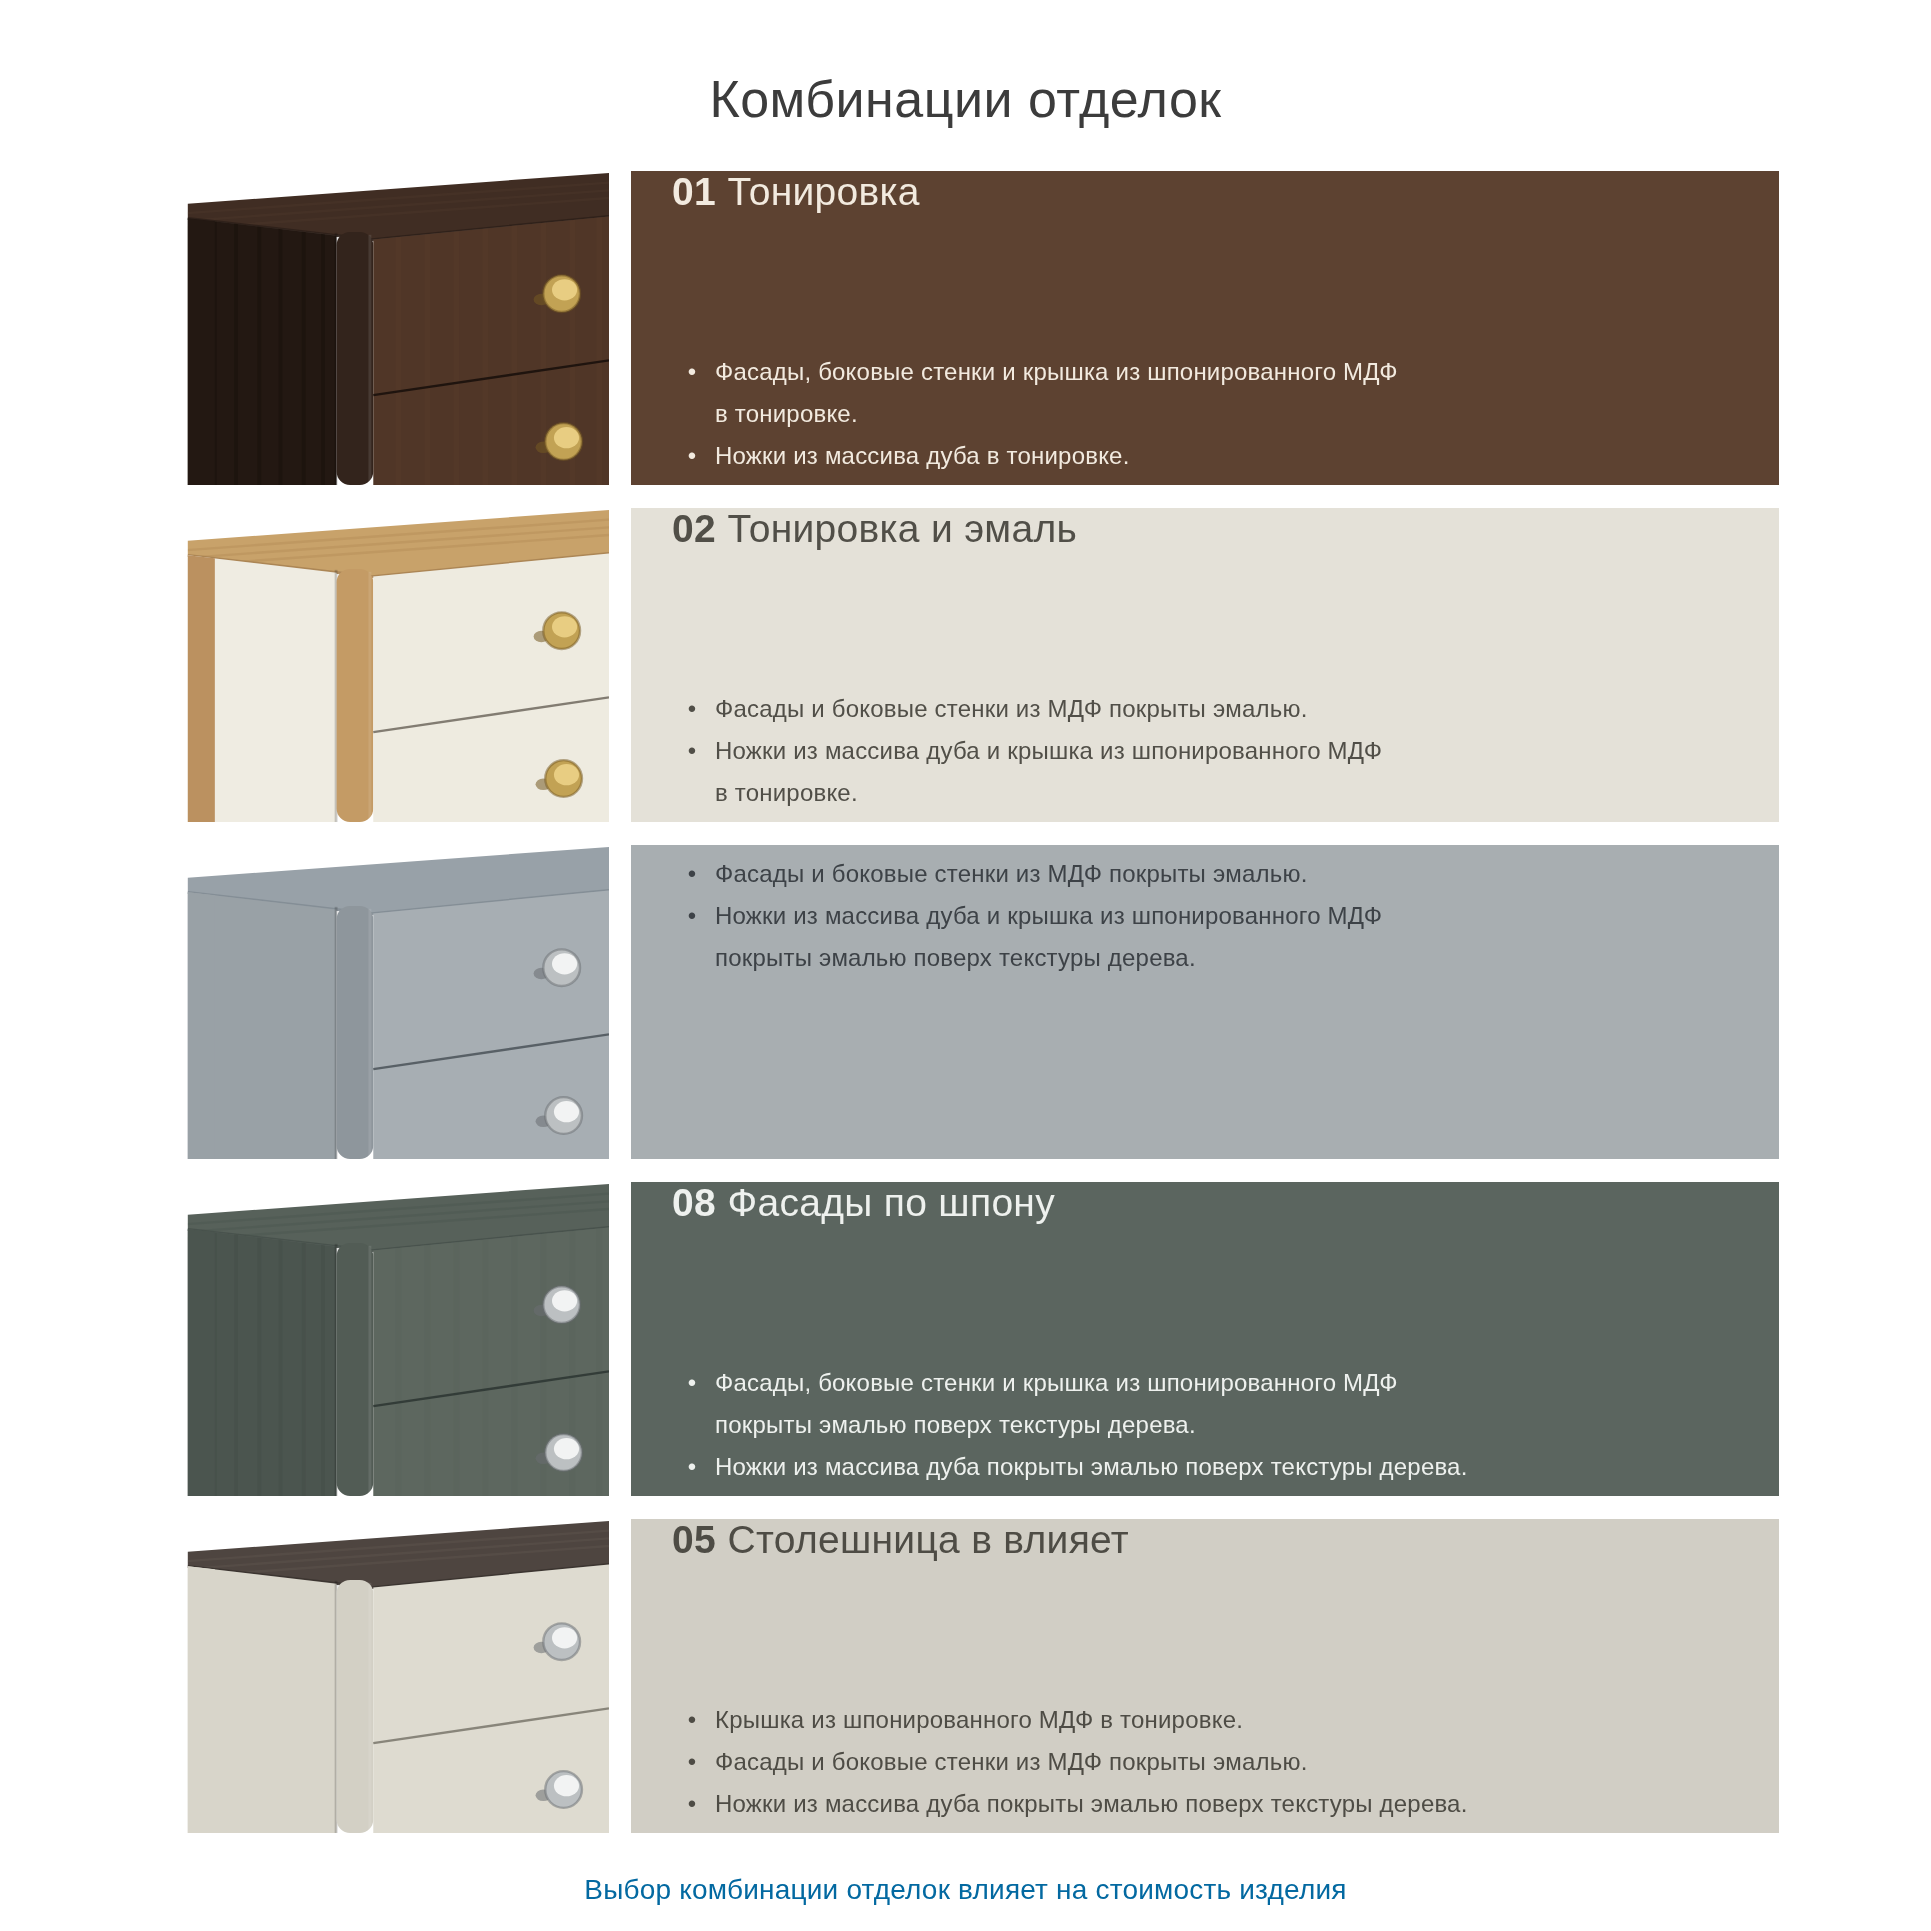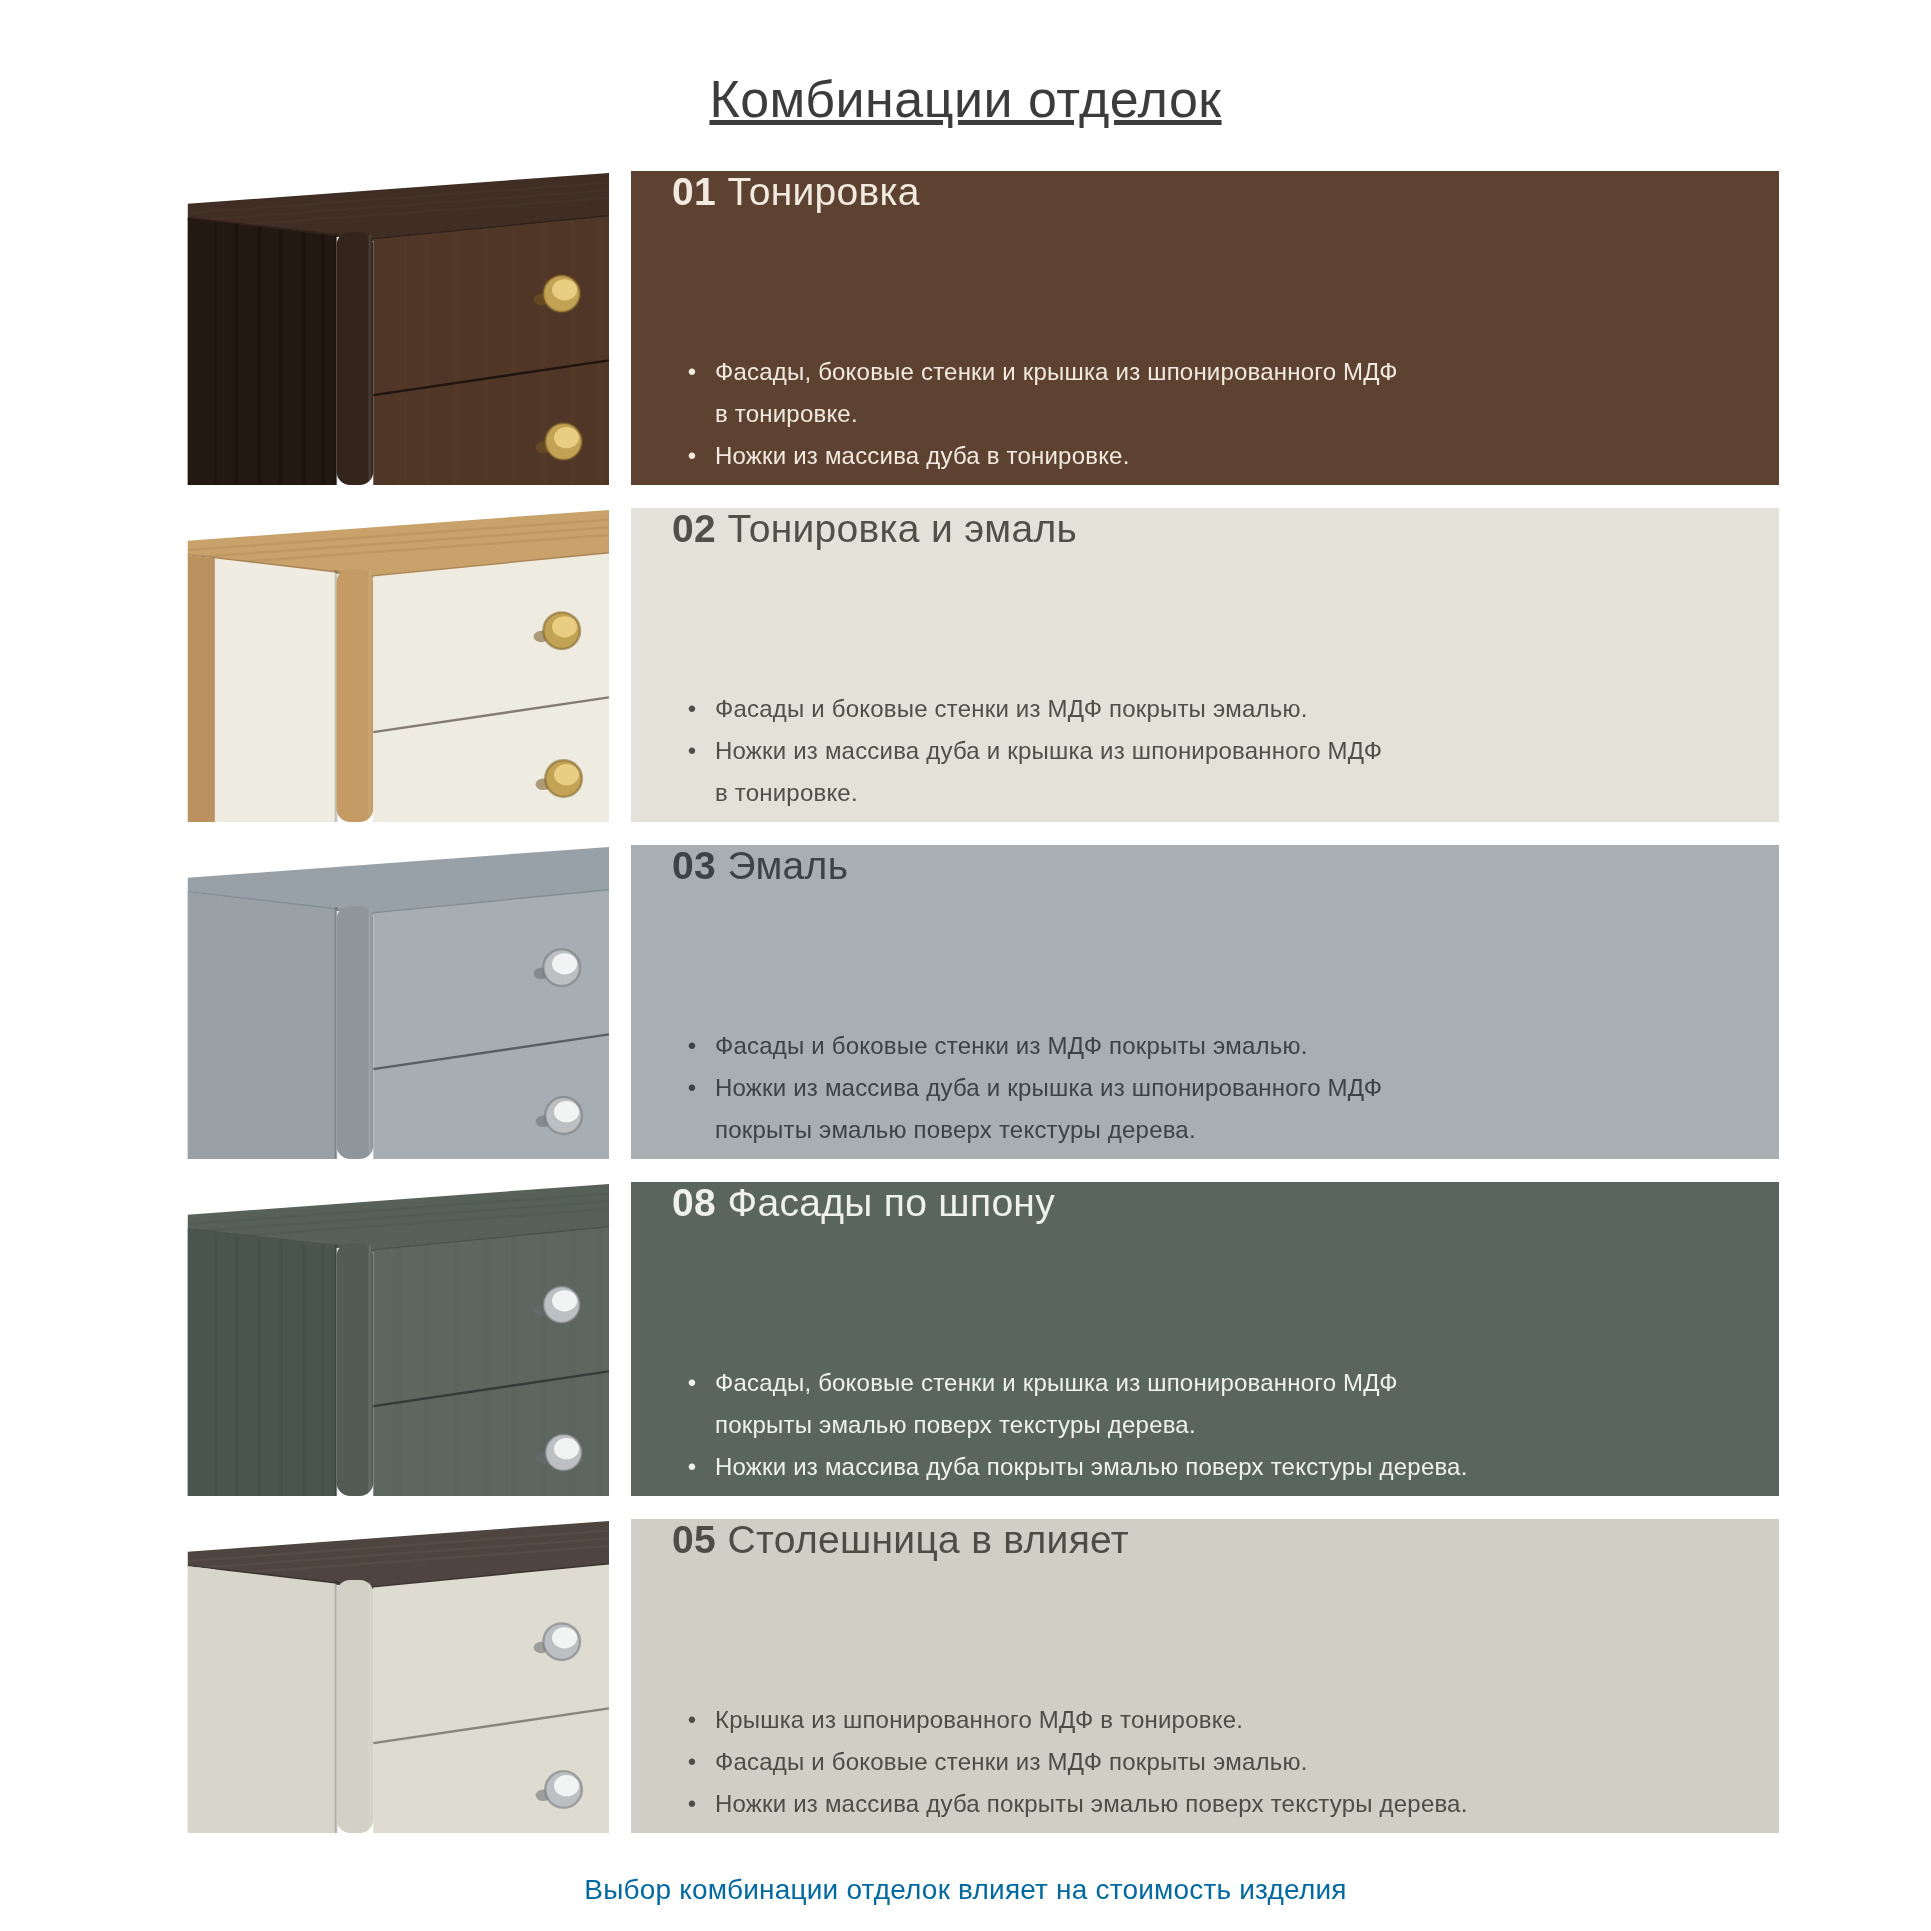--- a/index.html
+++ b/index.html
@@ -6,21 +6,21 @@
   body{
     width:1931px;height:1931px;overflow:hidden;
     font-family:"Liberation Sans", sans-serif;
     -webkit-font-smoothing:antialiased;
   }
   .page{position:relative;width:1931px;height:1931px;}
 
   .title{
     margin:0;padding-top:73px;line-height:1;
     text-align:center;font-size:52px;font-weight:400;
-    letter-spacing:0.5px;color:#3c3c3c;text-decoration:underline;
+    letter-spacing:0.5px;color:#3c3c3c;
   }
 
   .rows{margin-top:46px;}
 
   .row{
     display:flex;align-items:stretch;
     margin:0 152px 23px 182px;height:314px;
   }
   .photo{
     margin:0;width:427px;height:314px;flex:0 0 427px;background:#ffffff;
@@ -218,23 +218,20 @@
           </g>
           <g class="knob" transform="translate(395,280)">
             <ellipse class="knob-stem" cx="-21" cy="6" rx="8" ry="6"></ellipse>
               <circle class="knob-base" r="19"></circle>
               <ellipse class="knob-hi" cx="3" cy="-4" rx="13" ry="11"></ellipse>
               <circle class="knob-rim" r="19"></circle>
           </g>
         </svg>
       </figure>
       <div class="panel">
-        <h2 class="heading">
-          <span class="num">03</span><span class="word">Эмаль</span>
-        </h2>
         <ul class="bullets">
           <li>Фасады и боковые стенки из МДФ покрыты эмалью.</li>
           <li>Ножки из массива дуба и крышка из шпонированного МДФ
 покрыты эмалью поверх текстуры дерева.</li>
         </ul>
       </div>
     </section>
 
     <section class="row" style="--panel: #5b655f; --text: #eef1ee; --top: #57615a; --top-edge: #47514b; --side: #4b554f; --leg: #4b554f; --post: #525c55; --front: #5d675f; --seam: #2c3531; --grain-top: #4c564f; --grain-side: #414b45; --grain-front: #535d56; --knob-light: #f2f3f3; --knob-mid: #bcc0c2; --knob-dark: #696e71;">
       <figure class="photo">

